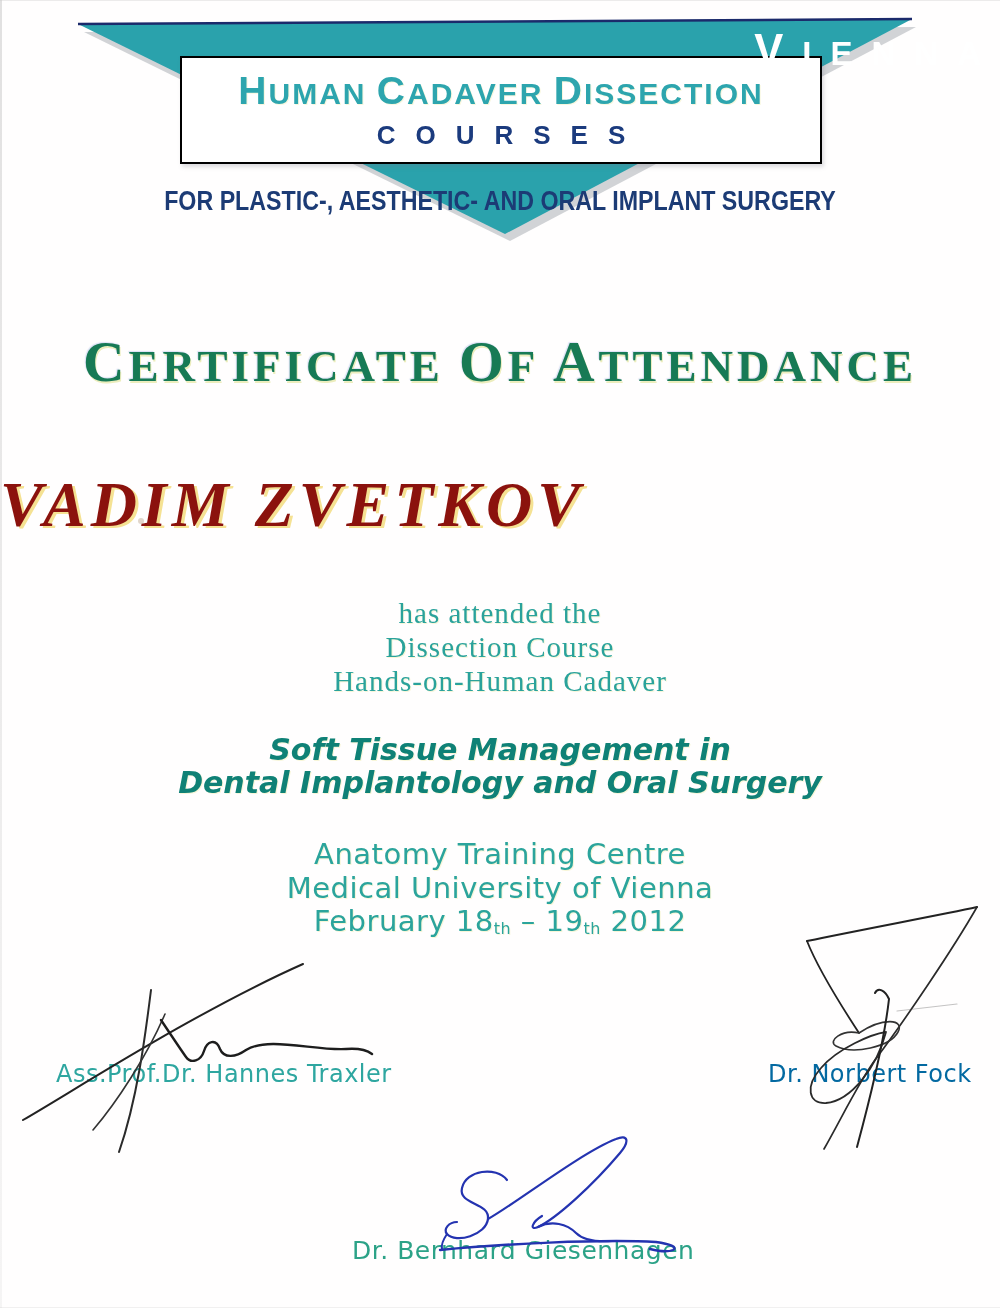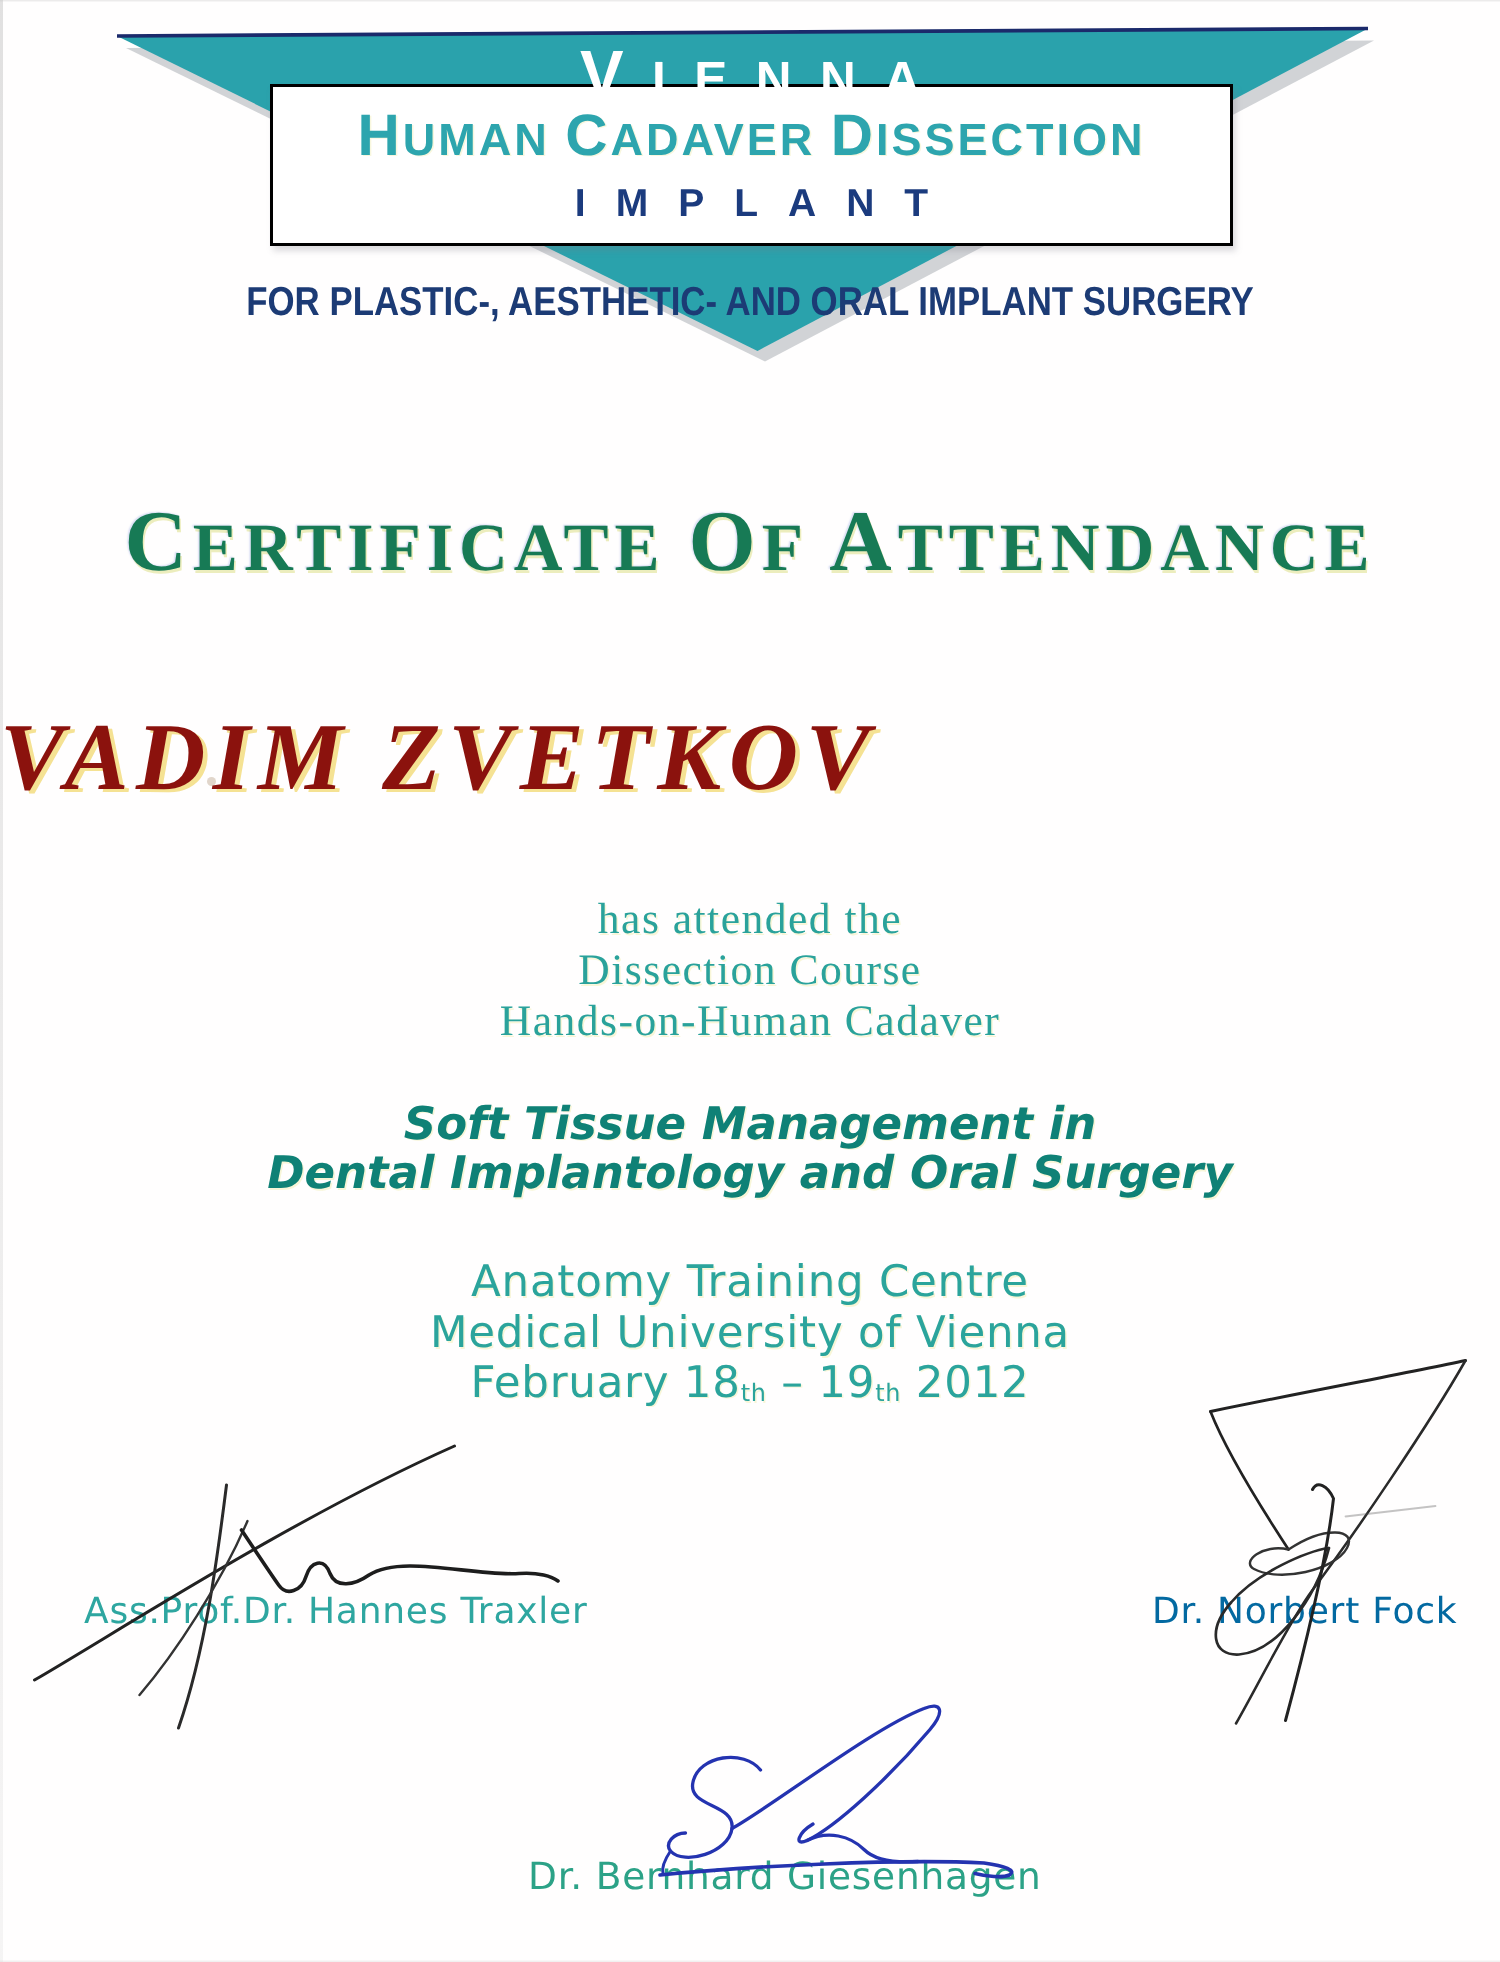--- a/index.html
+++ b/index.html
@@ -13,21 +13,21 @@
   
   .edge-left{position:absolute;left:0;top:0;width:2px;height:100%;background:linear-gradient(to bottom, rgba(170,170,170,.35), rgba(190,190,190,.15));}
   .edge-top{position:absolute;left:0;top:0;width:100%;height:1px;background:rgba(200,200,200,.35);}
   .edge-bottom{position:absolute;left:0;bottom:0;width:100%;height:1px;background:rgba(210,210,210,.3);}
   .speck{position:absolute;left:138px;top:518px;width:6px;height:6px;border-radius:50%;background:rgba(170,140,110,.35);}
 
   .tri-svg{position:absolute;left:0;top:0;z-index:1;}
 
   .vienna{
     position:absolute;left:0;right:0;top:26px;z-index:3;
-    text-align:center;color:#ffffff;
+    text-align:right;color:#ffffff;
     font-size:33px;font-weight:bold;letter-spacing:19px;padding-left:19px;
   }
   .vienna .lead{font-size:1.32em;}
 
   .hbox{
     position:absolute;left:180px;top:56px;width:638px;height:104px;z-index:2;
     background:#ffffff;border:2px solid #000000;
     box-shadow:2px 3px 4px rgba(120,120,130,.25);
   }
   .boxline1{
@@ -95,21 +95,21 @@
   <svg class="tri-svg" width="1000" height="245" viewBox="0 0 1000 245">
     <polygon points="82,28 914,23 508,237" fill="#8d949c" opacity=".4" transform="translate(2,4)"></polygon>
     <polygon points="78,24 912,19 505,234" fill="#2aa2ac"></polygon>
     <polyline points="78,24 912,19" stroke="#1b2a6b" stroke-width="2.5" fill="none"></polyline>
   </svg>
 
   <div class="vienna"><span class="lead">V</span>IENNA</div>
 
   <div class="hbox">
     <div class="boxline1"><span class="lead">H</span>UMAN <span class="lead">C</span>ADAVER <span class="lead">D</span>ISSECTION</div>
-    <div class="boxline2">IMPLANT</div>
+    <div class="boxline2">COURSES</div>
   </div>
 
   <div class="forline">FOR PLASTIC-, AESTHETIC- AND ORAL IMPLANT SURGERY</div>
 
   <div class="title"><span class="lead">C</span>ERTIFICATE <span class="lead">O</span>F <span class="lead">A</span>TTENDANCE</div>
 
   <div class="recipient">VADIM ZVETKOV</div>
 
   <div class="att">
     <div>has attended the</div>

